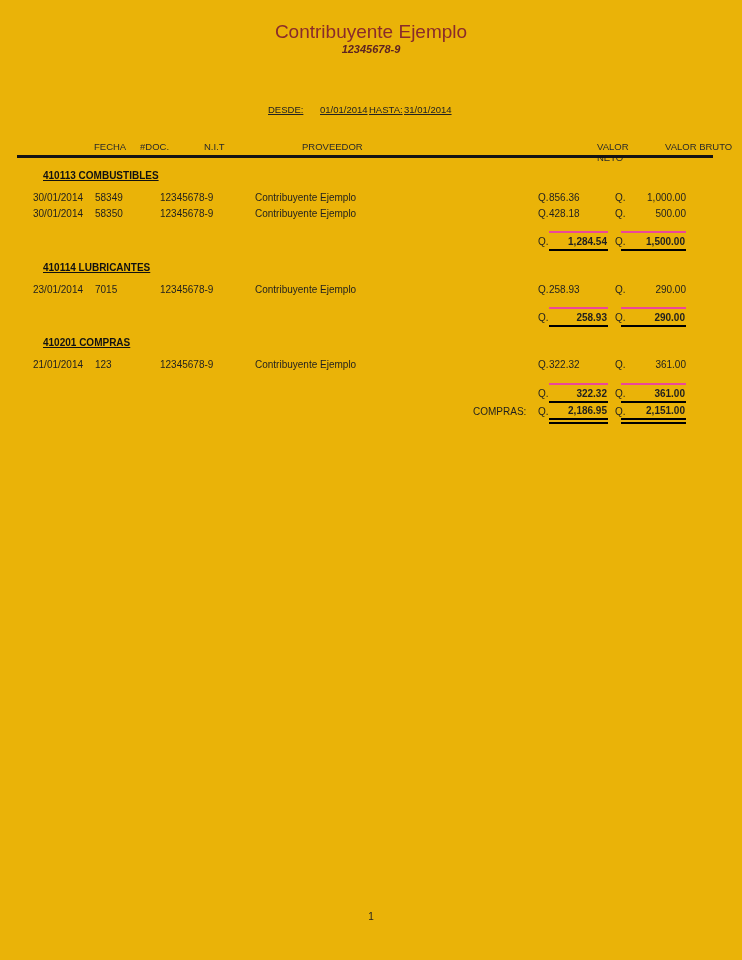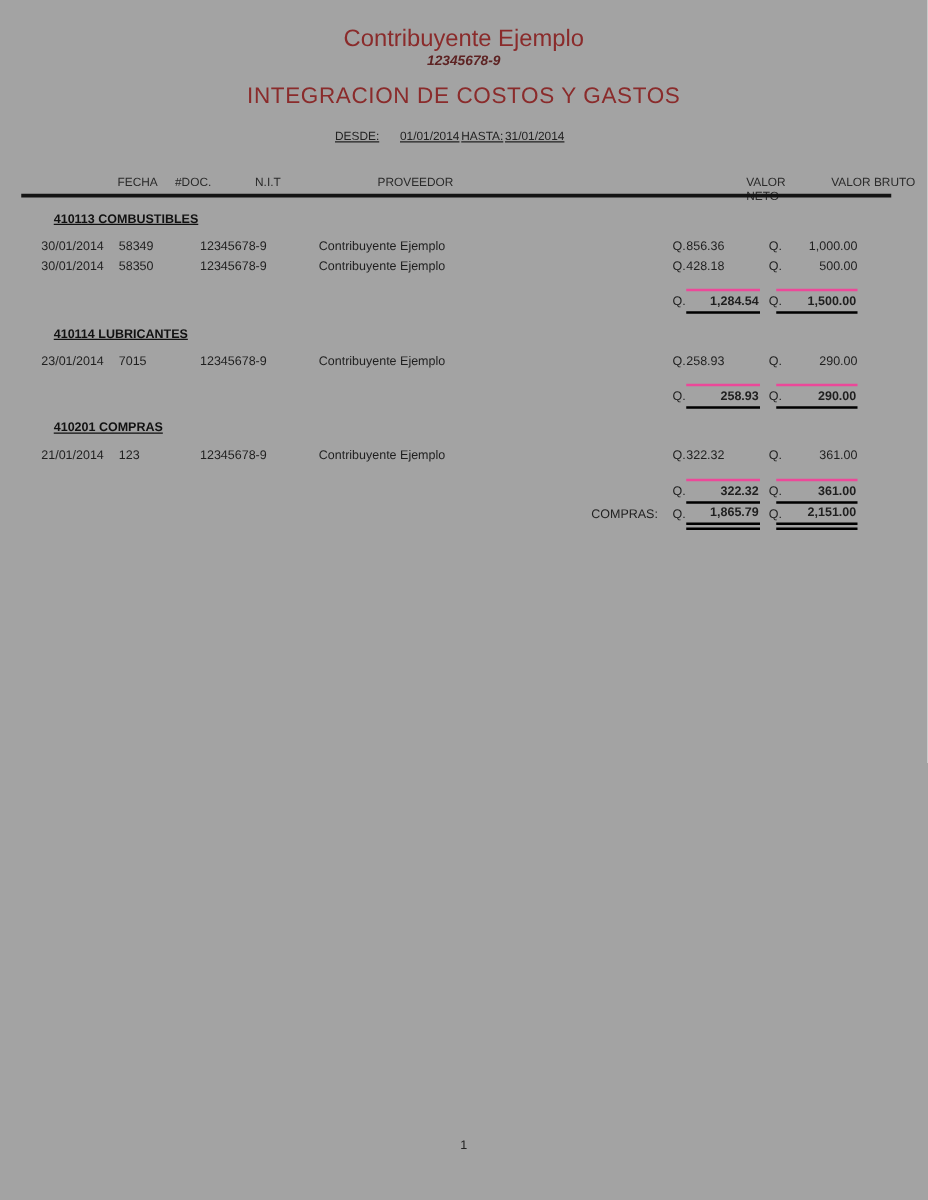--- a/index.html
+++ b/index.html
@@ -1,21 +1,21 @@
 <!DOCTYPE html>
 <html><head>
 <meta charset="utf-8">
 <style>
   * { margin:0; padding:0; box-sizing:border-box; }
   html,body { background:#e9e9e9; }
   .page {
     position:relative;
     width:742px; height:960px;
     margin:0 auto;
-    background:#a3a3a3;
+    background:#eab308;
     font-family:"Liberation Sans", sans-serif;
     color:#1f1f1f;
     overflow:hidden;
   }
   .abs { position:absolute; white-space:nowrap; }
   .center { left:0; width:742px; text-align:center; }
 
   
   .company   { top:21px;  font-size:19px; color:#8a2b2b; }
   .nit       { top:43px;  font-size:11px; font-weight:bold; font-style:italic; color:#5d2323; }
@@ -74,21 +74,20 @@
 
   .pagenum { top:911px; font-size:10px; color:#222; }
 </style>
 </head>
 <body>
 
 <div class="page">
 
   <div class="abs center company">Contribuyente Ejemplo</div>
   <div class="abs center nit">12345678-9</div>
-  <div class="abs center rtitle">INTEGRACION DE COSTOS Y GASTOS</div>
   <div class="period">
     <span class="p-desde-l">DESDE:</span>
     <span class="p-desde-v">01/01/2014</span>
     <span class="p-hasta-l">HASTA:</span>
     <span class="p-hasta-v">31/01/2014</span>
   </div>
 
   <div class="colhead">
     <span class="h-fecha">FECHA</span>
     <span class="h-doc">#DOC.</span>
@@ -166,21 +165,21 @@
   <div class="abs subrow" style="top:383px">
     <span class="c-q1 sub-q">Q.</span>
     <span class="valbox vb-neto">322.32</span>
     <span class="c-q2 sub-q">Q.</span>
     <span class="valbox vb-bruto">361.00</span>
   </div>
 
   <div class="abs totrow" style="top:402px">
     <span class="tot-label">COMPRAS:</span>
     <span class="tot-q1">Q.</span>
-    <span class="totbox vb-neto">1,865.79</span>
+    <span class="totbox vb-neto">2,186.95</span>
     <span class="tot-q2">Q.</span>
     <span class="totbox vb-bruto">2,151.00</span>
     <span class="dline dl-neto"></span>
     <span class="dline dl-bruto"></span>
   </div>
 
   <div class="abs center pagenum">1</div>
 
 </div>
 

